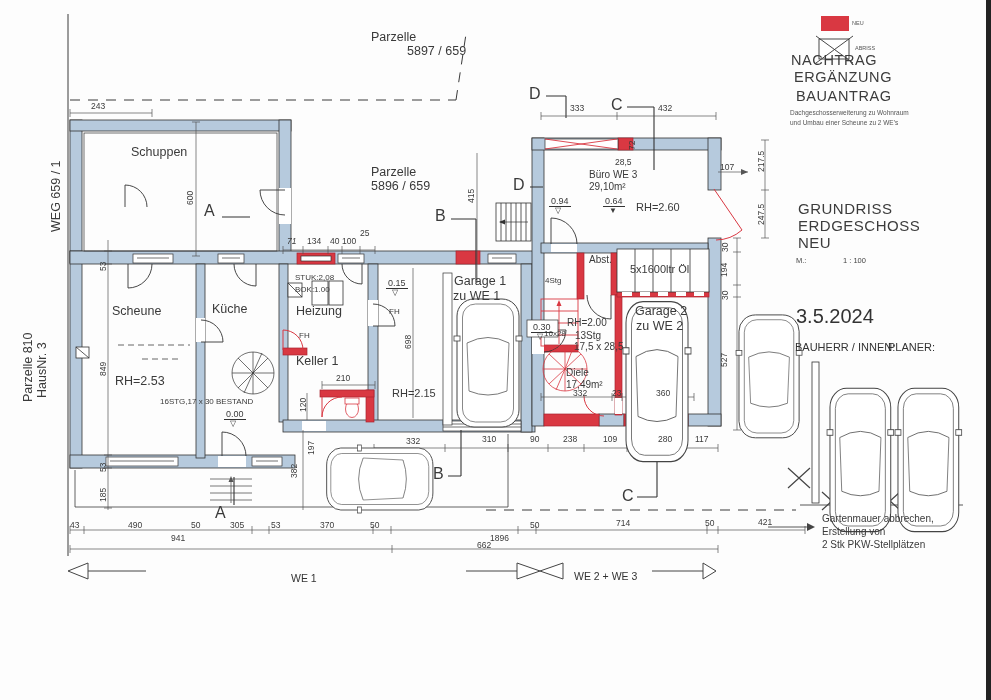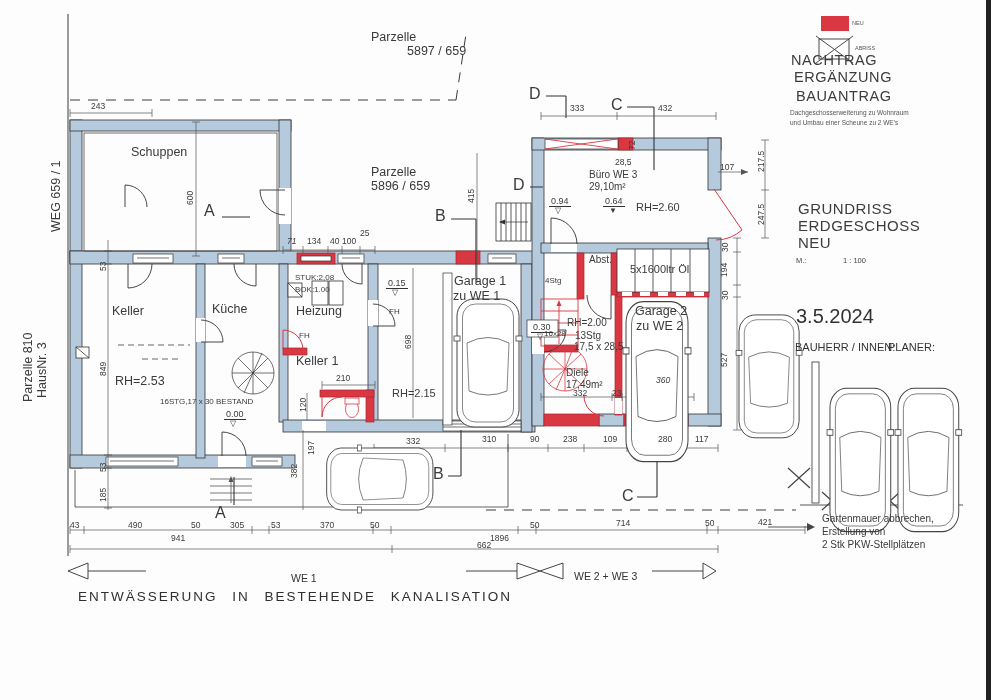--- a/index.html
+++ b/index.html
@@ -259,21 +259,21 @@
 
 <div id="plan-labels">
       <span class="lab m" style="left: 371px; top: 31px;">Parzelle</span>
       <span class="lab m" style="left: 371px; top: 45px; margin-left: 36px;">5897 / 659</span>
       <span class="lab m" style="left: 371px; top: 166px;">Parzelle</span>
       <span class="lab m" style="left: 371px; top: 180px;">5896 / 659</span>
       <span class="lab m rot" style="left: 50px; top: 232px;">WEG 659 / 1</span>
       <span class="lab m rot" style="left: 22px; top: 402px;">Parzelle 810</span>
       <span class="lab m rot" style="left: 36px; top: 398px;">HausNr. 3</span>
       <span class="lab m" style="left: 131px; top: 146px;">Schuppen</span>
-      <span class="lab m" style="left: 112px; top: 305px;">Keller</span>
+      <span class="lab m" style="left: 112px; top: 305px;">Scheune</span>
       <span class="lab m" style="left: 115px; top: 375px;">RH=2.53</span>
       <span class="lab m" style="left: 212px; top: 303px;">Küche</span>
       <span class="lab m" style="left: 296px; top: 305px;">Heizung</span>
       <span class="lab m" style="left: 296px; top: 355px;">Keller 1</span>
       <span class="lab m" style="left: 454px; top: 275px;">Garage 1</span>
       <span class="lab m" style="left: 453px; top: 290px;">zu WE 1</span>
       <span class="lab s10" style="left: 589px; top: 170px;">Büro WE 3</span>
       <span class="lab s10" style="left: 589px; top: 182px;">29,10m²</span>
       <span class="lab s11" style="left: 636px; top: 202px;">RH=2.60</span>
       <span class="lab s10" style="left: 589px; top: 255px;">Abst.</span>
@@ -324,21 +324,21 @@
       <span class="lab d" style="left: 720px; top: 163px;">107</span>
       <span class="lab d" style="left: 406px; top: 437px;">332</span>
       <span class="lab d" style="left: 482px; top: 435px;">310</span>
       <span class="lab d" style="left: 530px; top: 435px;">90</span>
       <span class="lab d" style="left: 563px; top: 435px;">238</span>
       <span class="lab d" style="left: 603px; top: 435px;">109</span>
       <span class="lab d" style="left: 650px; top: 435px; margin-left: 8px;">280</span>
       <span class="lab d" style="left: 695px; top: 435px;">117</span>
       <span class="lab d" style="left: 573px; top: 389px;">332</span>
       <span class="lab d" style="left: 612px; top: 389px;">23</span>
-      <span class="lab d" style="left: 656px; top: 376px; font-style: italic;">360</span>
+      <span class="lab d" style="left: 656px; top: 389px;">360</span>
       <span class="lab d" style="left: 70px; top: 521px;">43</span>
       <span class="lab d" style="left: 128px; top: 521px;">490</span>
       <span class="lab d" style="left: 191px; top: 521px;">50</span>
       <span class="lab d" style="left: 230px; top: 521px;">305</span>
       <span class="lab d" style="left: 271px; top: 521px;">53</span>
       <span class="lab d" style="left: 320px; top: 521px;">370</span>
       <span class="lab d" style="left: 370px; top: 521px;">50</span>
       <span class="lab d" style="left: 448px; top: 541px; padding-left: 29px;">662</span>
       <span class="lab d" style="left: 530px; top: 521px;">50</span>
       <span class="lab d" style="left: 616px; top: 519px;">714</span>
@@ -380,15 +380,14 @@
 <span class="abs t-scale" style="left:843px;top:256px">1 : 100</span>
 <div class="abs t-date" style="left:796px;top:305px">3.5.2024</div>
 <span class="abs t-parties" style="left:795px;top:341px">BAUHERR / INNEN:</span>
 <span class="abs t-parties" style="left:888px;top:341px">PLANER:</span>
 
 <div class="abs t-note" style="left:822px;top:512px">Gartenmauer abbrechen,</div>
 <div class="abs t-note" style="left:822px;top:525px">Erstellung von</div>
 <div class="abs t-note" style="left:822px;top:538px">2 Stk PKW-Stellplätzen</div>
 <div class="abs t-we" style="left:291px;top:572px">WE 1</div>
 <div class="abs t-we" style="left:574px;top:570px">WE 2 + WE 3</div>
-<div class="abs t-drain" style="left:78px;top:589px">ENTWÄSSERUNG IN BESTEHENDE KANALISATION</div>
 
 </div>
 
 </body></html>

